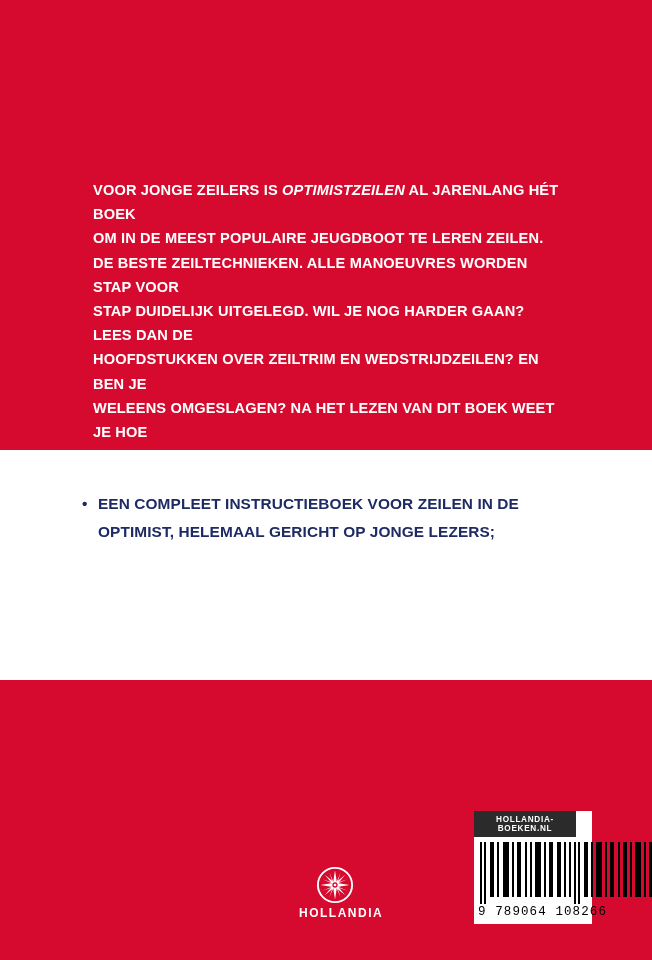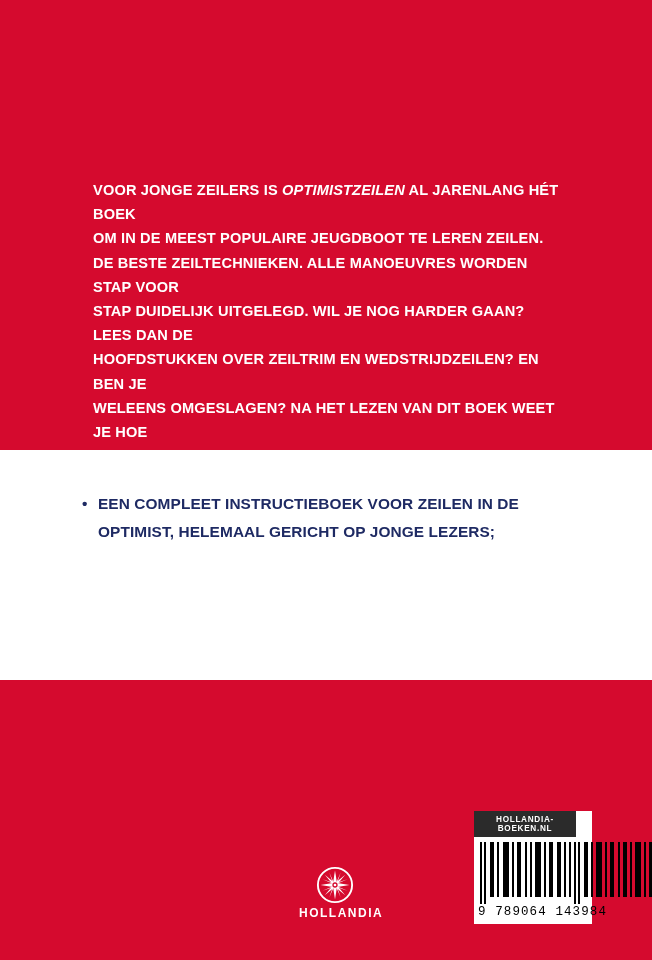--- a/index.html
+++ b/index.html
@@ -247,16 +247,16 @@
         <rect x="164" y="0" width="2" height="55"></rect>
         <rect x="169" y="0" width="4" height="55"></rect>
         <rect x="177" y="0" width="2" height="55"></rect>
         <rect x="182" y="0" width="4" height="55"></rect>
         <rect x="189" y="0" width="2" height="55"></rect>
         <rect x="194" y="0" width="4" height="55"></rect>
         <rect x="202" y="0" width="2" height="62"></rect>
         <rect x="206" y="0" width="2" height="62"></rect>
       </g>
     </svg>
-    <div class="barcode-digits">9  789064 143984</div>
+    <div class="barcode-digits">9  789064 108266</div>
   </div>
 
 </div>
 
 </body></html>

